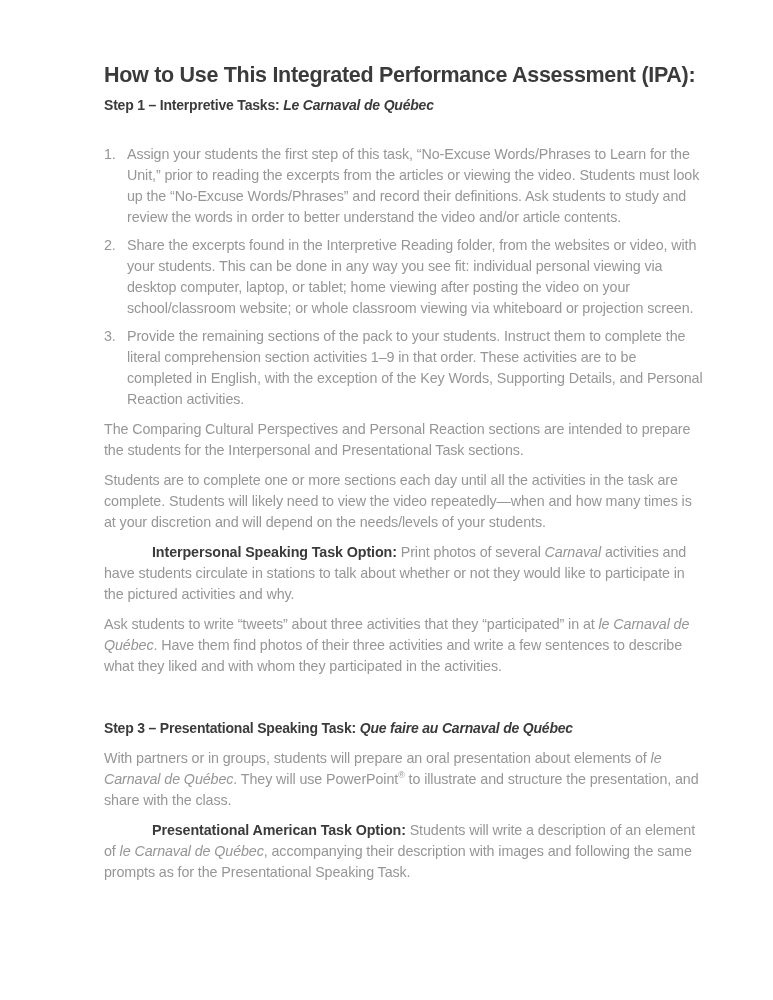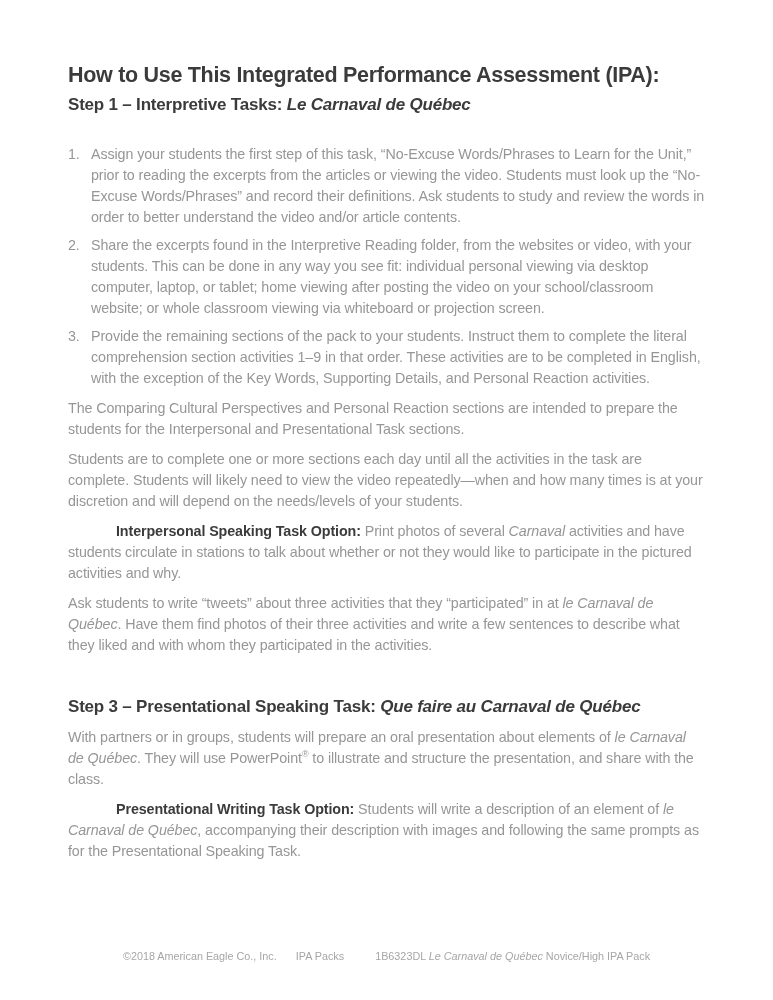--- a/index.html
+++ b/index.html
@@ -4,28 +4,28 @@
 <style>
   html,body{margin:0;padding:0;background:#ffffff;}
   body{
     width:773px;height:1000px;overflow:hidden;
     font-family:"Liberation Sans",sans-serif;
     -webkit-font-smoothing:antialiased;
   }
   .page{
     position:relative;box-sizing:border-box;
     width:773px;height:1000px;background:#fff;
-    padding:62px 68px 0 68px;
+    padding:62px 68px 0 104px;
   }
   .page-title{
     margin:0;font-size:21.5px;line-height:26px;font-weight:700;
     color:#3b3b3b;letter-spacing:-0.3px;
   }
   .step-heading{
-    margin:40px 0 0 0;font-size:17px;line-height:22px;font-weight:700;
+    margin:40px 0 0 0;font-size:14px;line-height:22px;font-weight:700;
     color:#3b3b3b;letter-spacing:-0.2px;
   }
   .step-heading.first{margin-top:6px;}
   .step-heading .it{font-style:italic;}
   .meta{margin:8px 0 0 48px;font-size:14px;line-height:21.5px;}
   .meta .label{font-weight:700;color:#3b3b3b;}
   .meta .value{font-style:italic;color:#a9a9a9;}
   .body-text{color:#969696;font-size:14.3px;line-height:21px;letter-spacing:-0.1px;}
   .olist{margin-top:28px;}
   .olist .item{display:flex;margin-bottom:7px;}
@@ -76,17 +76,16 @@
 
 
   <p class="para option body-text"><span class="option-label">Interpersonal Speaking Task Option:</span><span> Print photos of several </span><span class="it">Carnaval</span><span> activities and have students circulate in stations to talk about whether or not they would like to participate in the pictured activities and why.</span></p>
 
   <p class="para body-text"><span>Ask students to write “tweets” about three activities that they “participated” in at </span><span class="it">le Carnaval de Québec</span><span>. Have them find photos of their three activities and write a few sentences to describe what they liked and with whom they participated in the activities.</span></p>
 
   <h2 class="step-heading"><span>Step 3 – Presentational Speaking Task: </span><span class="it">Que faire au Carnaval de Québec</span></h2>
 
   <p class="para body-text"><span>With partners or in groups, students will prepare an oral presentation about elements of </span><span class="it">le Carnaval de Québec</span><span>. They will use PowerPoint</span><span class="sup">®</span><span> to illustrate and structure the presentation, and share with the class.</span></p>
 
-  <p class="para option body-text"><span class="option-label">Presentational Writing Task Option:</span><span> Students will write a description of an element of </span><span class="it">le Carnaval de Québec</span><span>, accompanying their description with images and following the same prompts as for the Presentational Speaking Task.</span></p>
+  <p class="para option body-text"><span class="option-label">Presentational American Task Option:</span><span> Students will write a description of an element of </span><span class="it">le Carnaval de Québec</span><span>, accompanying their description with images and following the same prompts as for the Presentational Speaking Task.</span></p>
 
-  <div class="footer"><span>©2018 American Eagle Co., Inc.</span><span class="chunk2">IPA Packs</span><span class="chunk3"><span>1B6323DL </span><span class="it">Le Carnaval de Québec</span><span> Novice/High IPA Pack</span></span></div>
 
 </div>
 
 </body></html>

